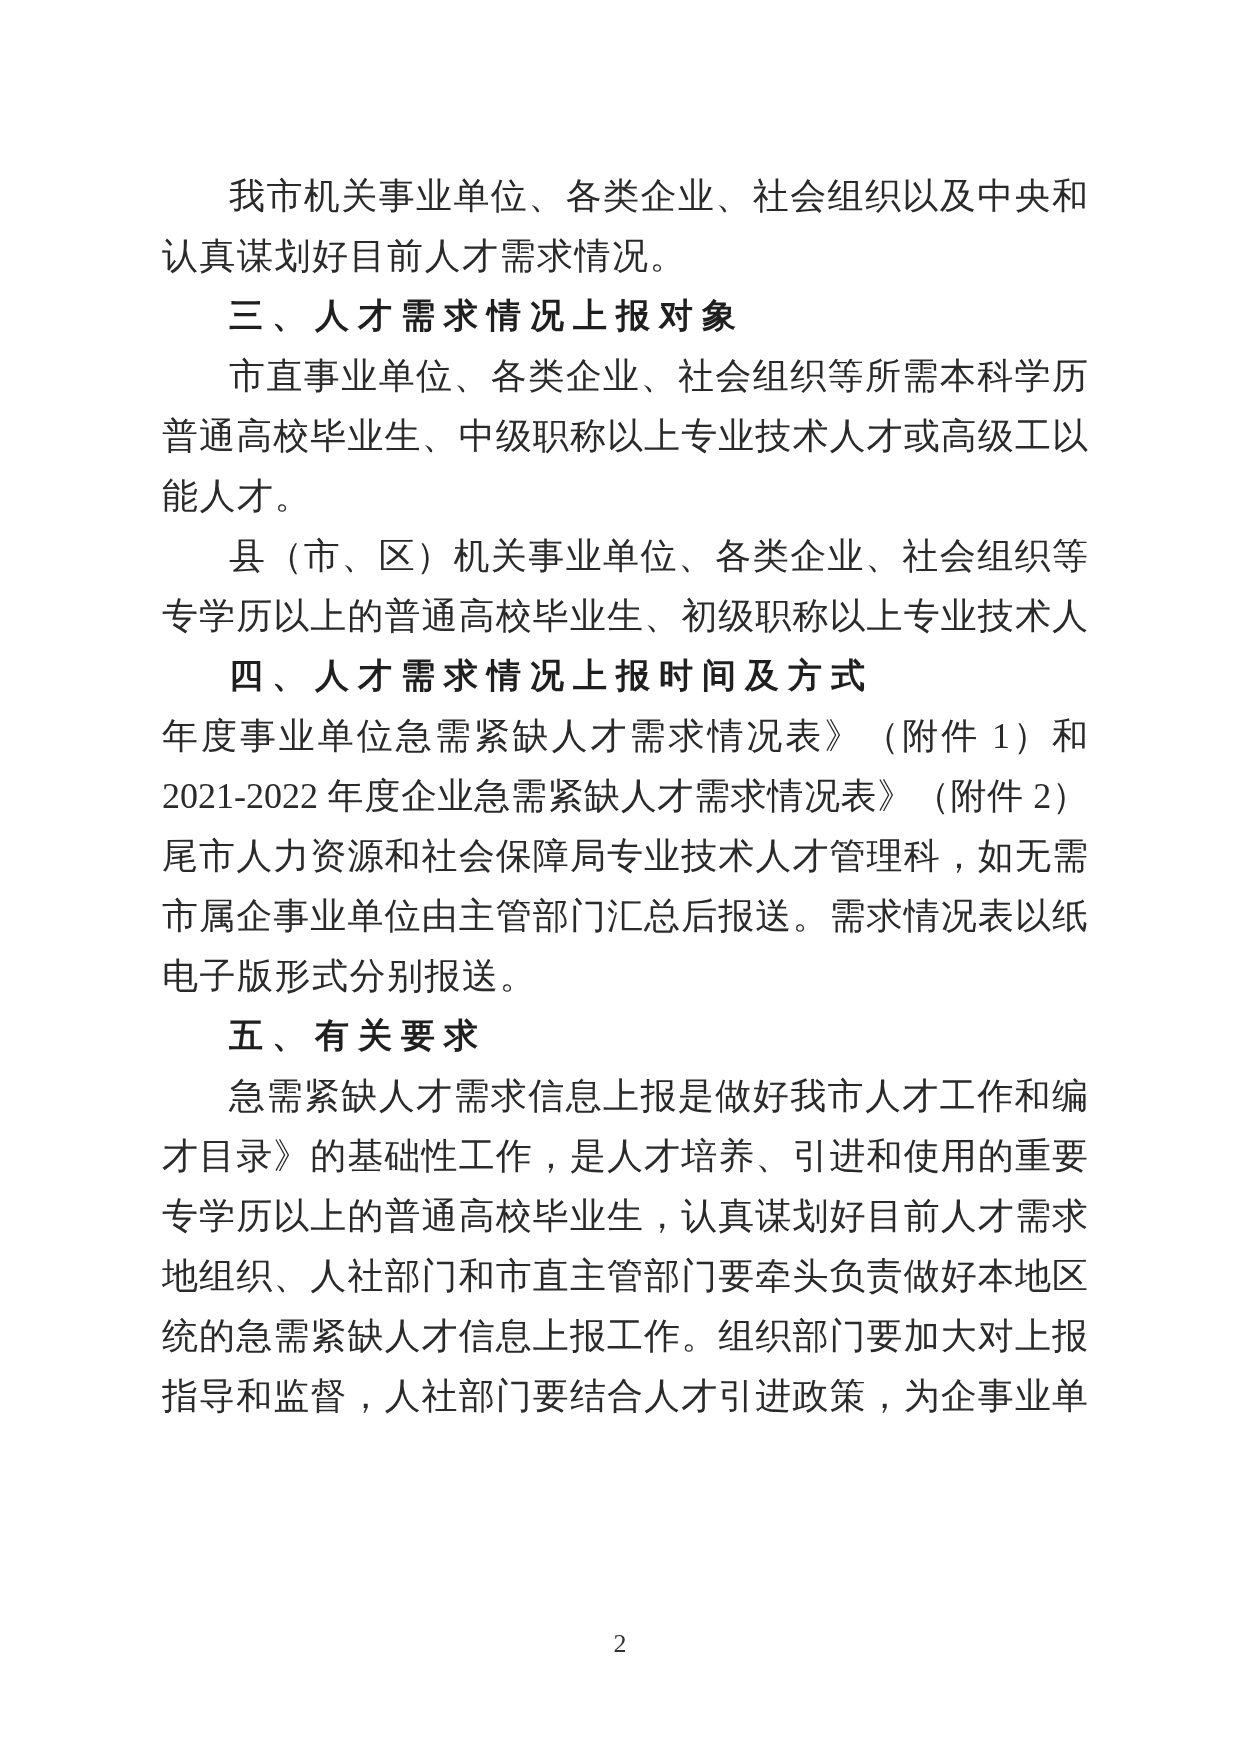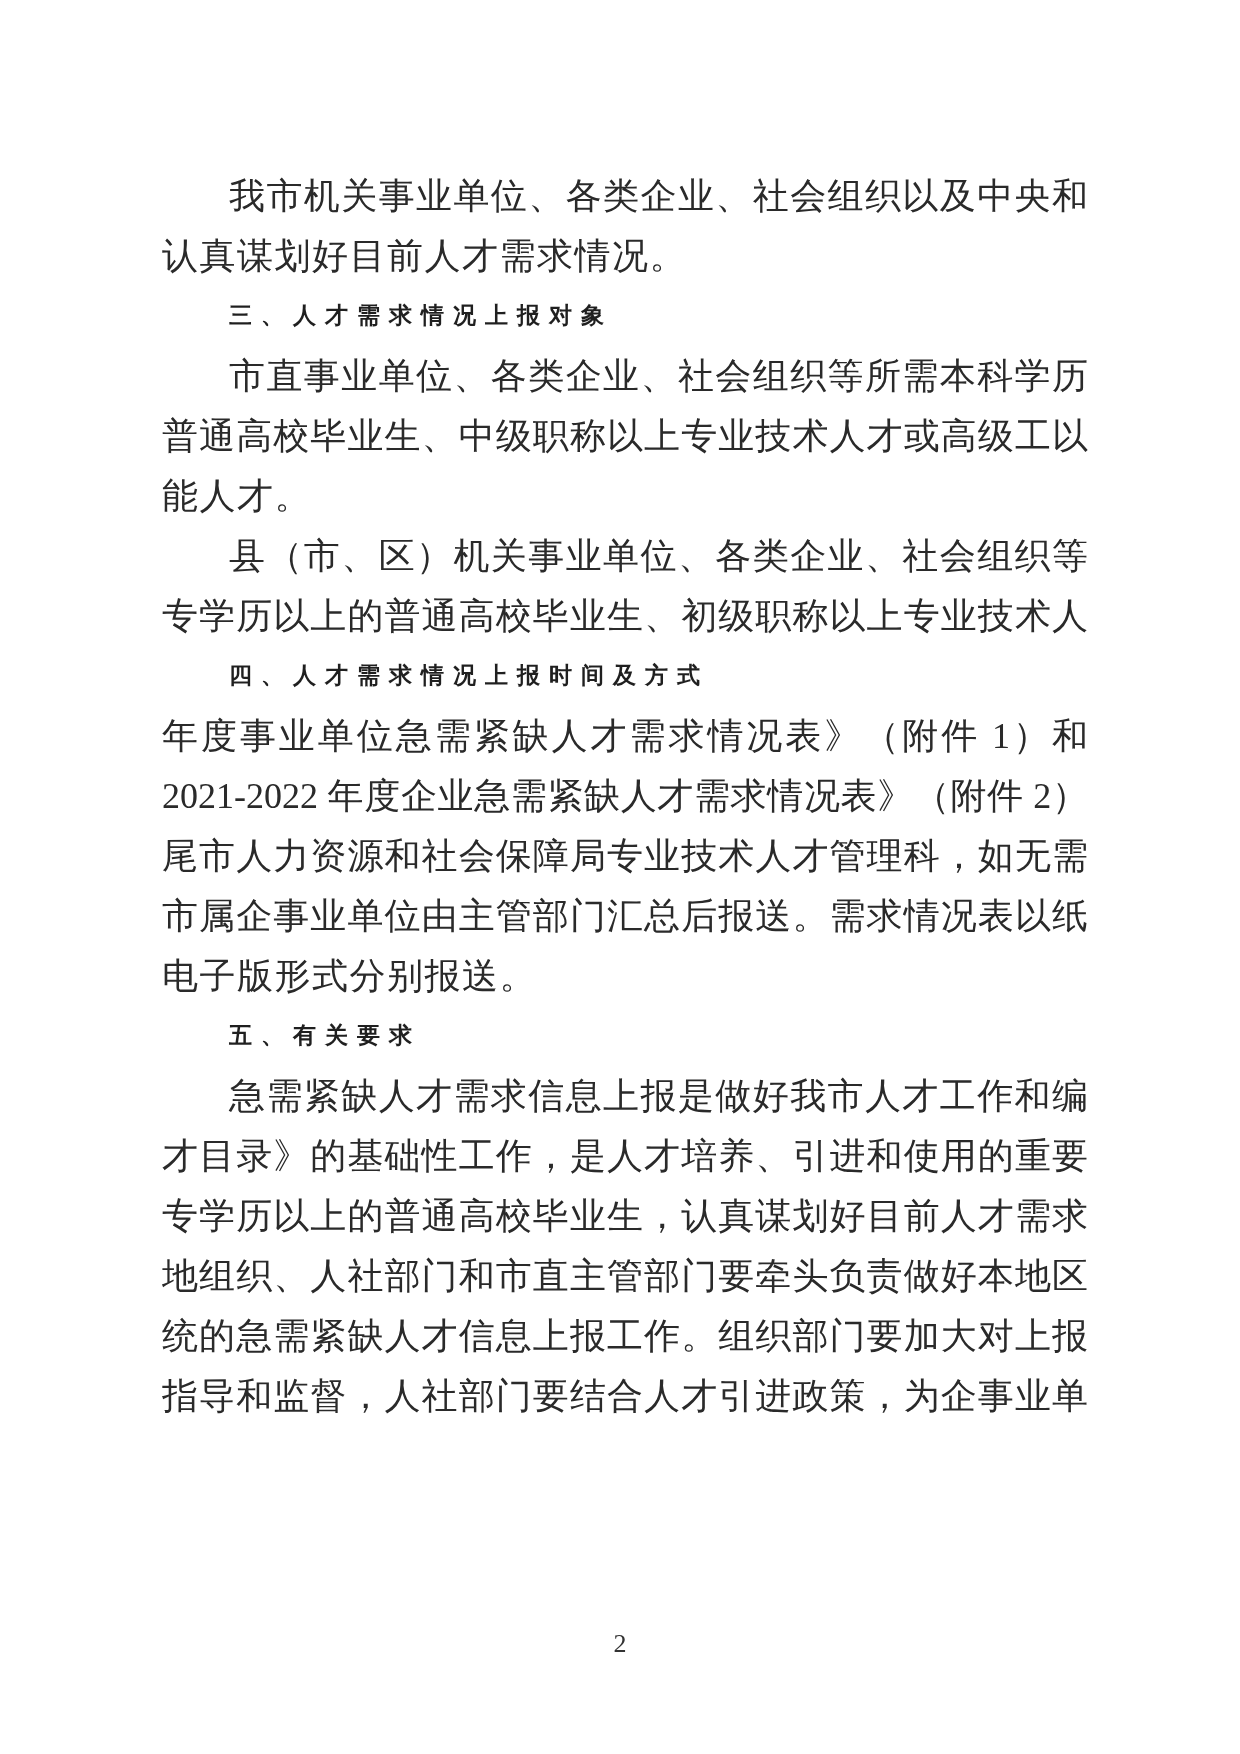--- a/index.html
+++ b/index.html
@@ -30,21 +30,21 @@
   .fill {
     white-space: normal;
     letter-spacing: 0;
     text-align: justify;
     text-align-last: justify;
     overflow: hidden;
   }
   .indent { text-indent: 67px; }
   .heading {
     font-weight: bold;
-    font-size: 23px;
+    font-size: 34px;
     letter-spacing: 9px;
     color: #1f1f1f;
   }
   .footer {
     position: absolute;
     top: 1626px;
     left: 0;
     width: 100%;
     text-align: center;
     font-size: 26px;

